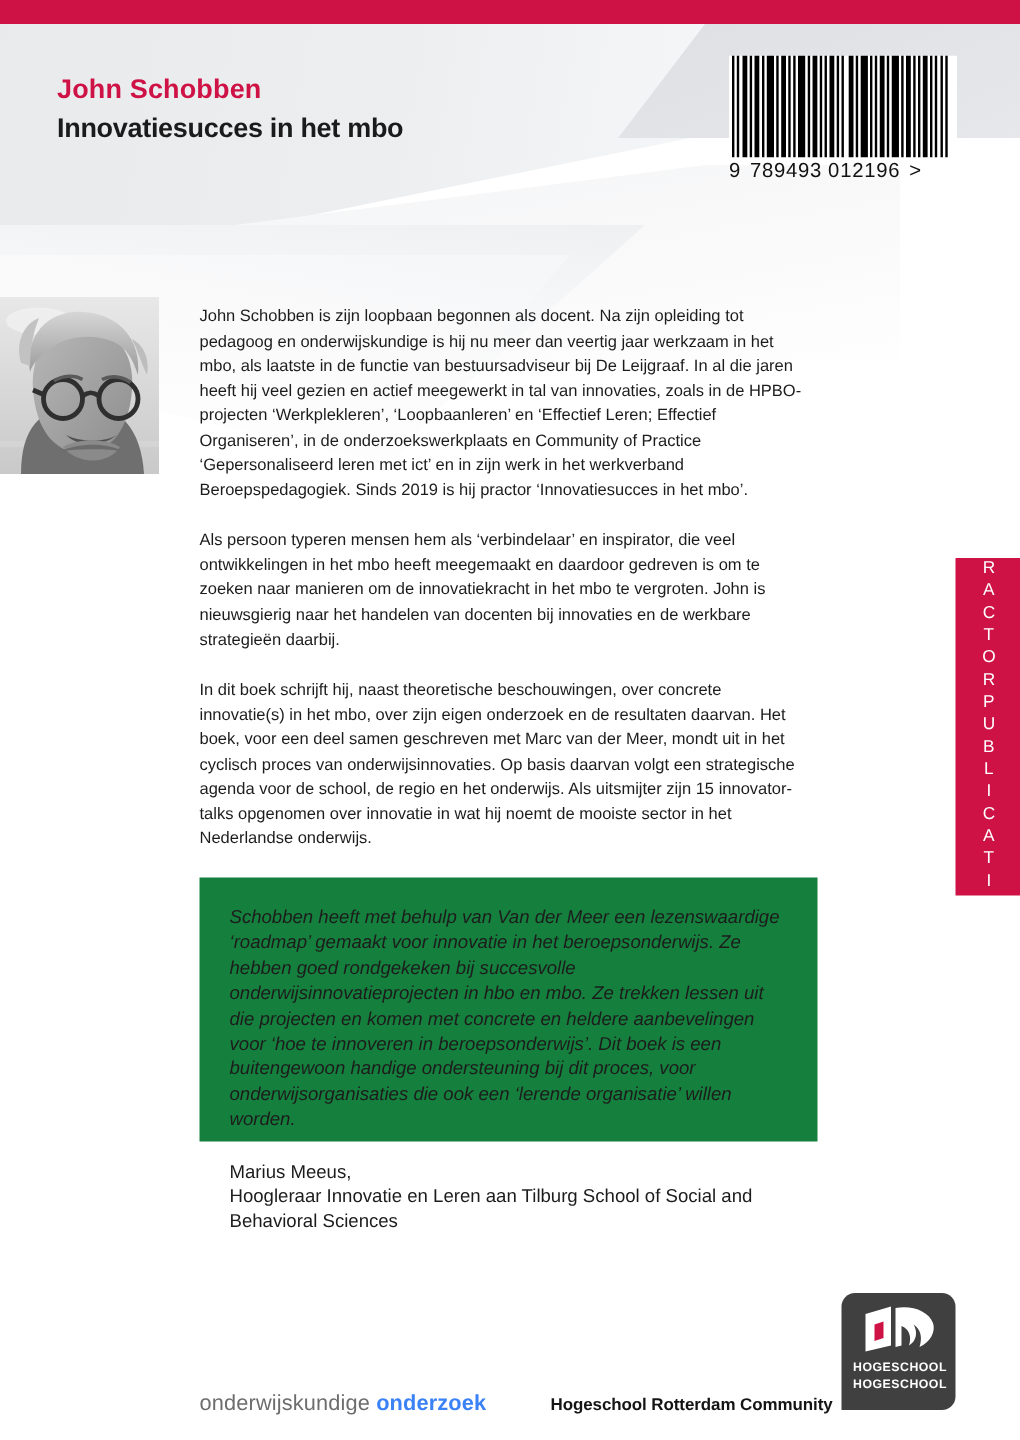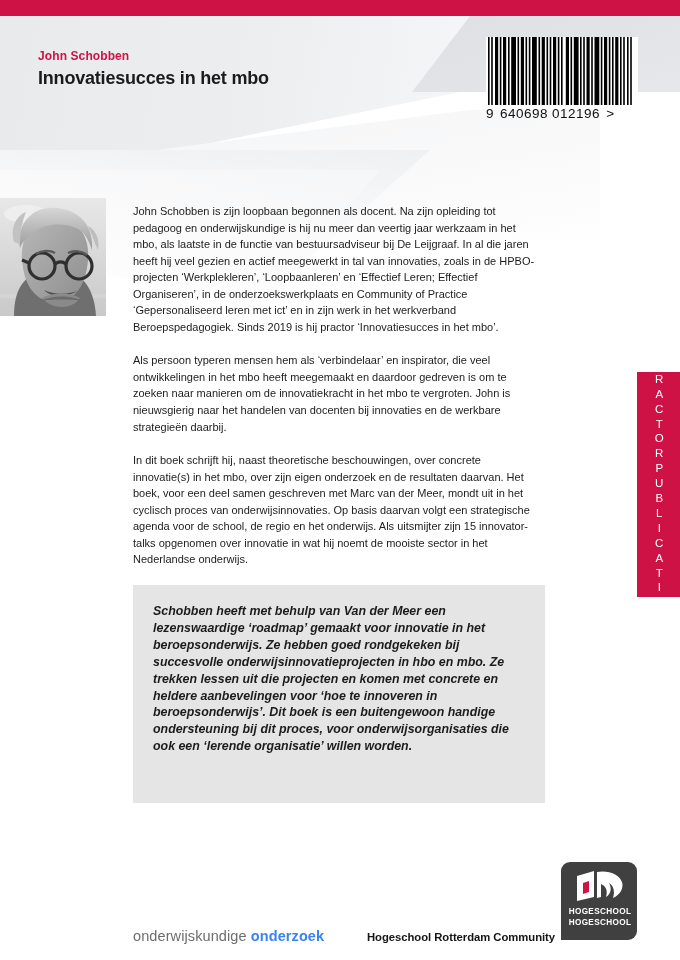--- a/index.html
+++ b/index.html
@@ -75,21 +75,21 @@
   }
 
   
   .header-text {
     position: absolute;
     left: 38px;
     top: 50px;
     z-index: 6;
   }
   .author-name {
-    font-size: 12px;
+    font-size: 18px;
     font-weight: bold;
     color: #ce1246;
     letter-spacing: 0.1px;
     margin: 0 0 5px 0;
     line-height: 1.1;
   }
   .book-title {
     font-size: 18px;
     font-weight: bold;
     color: #1b1b1b;
@@ -179,26 +179,25 @@
     white-space: nowrap;
     line-height: 1;
   }
 
   
   .quote-box {
     position: absolute;
     left: 133px;
     top: 585px;
     width: 412px;
-    height: 218px;
-    background: #e5e5e5;
+    height: 176px;
+    background: #15803d;
     z-index: 6;
     box-sizing: border-box;
     padding: 18px 22px 16px 20px;
-    font-weight: bold;
   }
   .quote-text {
     font-size: 12.4px;
     line-height: 16.9px;
     font-style: italic;
     color: #1c1c1c;
     margin: 0;
   }
   .quote-attrib {
     font-size: 12.4px;
@@ -319,21 +318,21 @@
         <rect x="126" y="0" width="1.6" height="68"></rect>
         <rect x="129.2" y="0" width="3.2" height="68"></rect>
         <rect x="134" y="0" width="1.6" height="68"></rect>
         <rect x="137.2" y="0" width="1.6" height="68"></rect>
         <rect x="141" y="0" width="1.6" height="68"></rect>
         <rect x="144.2" y="0" width="1.6" height="68"></rect>
       </g>
     </svg>
     <div class="barcode-digits">
       <span class="bc-lead">9</span>
-      <span class="bc-g1">640698</span>
+      <span class="bc-g1">789493</span>
       <span class="bc-g2">012196</span>
       <span class="bc-tail">&gt;</span>
     </div>
   </div>
 
   <div class="author-photo">
     <svg width="106" height="118" viewBox="0 0 106 118">
       <defs>
         <linearGradient id="bgph" x1="0" y1="0" x2="0" y2="1">
           <stop offset="0" stop-color="#e8e8e8"></stop>
@@ -375,20 +374,21 @@
     <p>Als persoon typeren mensen hem als ‘verbindelaar’ en inspirator, die veel ontwikkelingen in het mbo heeft meegemaakt en daardoor gedreven is om te zoeken naar manieren om de innovatiekracht in het mbo te vergroten. John is nieuwsgierig naar het handelen van docenten bij innovaties en de werkbare strategieën daarbij.</p>
     <p>In dit boek schrijft hij, naast theoretische beschouwingen, over concrete innovatie(s) in het mbo, over zijn eigen onderzoek en de resultaten daarvan. Het boek, voor een deel samen geschreven met Marc van der Meer, mondt uit in het cyclisch proces van onderwijsinnovaties. Op basis daarvan volgt een strategische agenda voor de school, de regio en het onderwijs. Als uitsmijter zijn 15 innovator-talks opgenomen over innovatie in wat hij noemt de mooiste sector in het Nederlandse onderwijs.</p>
   </div>
 
   <div class="practor-tab">
     <span class="practor-label">PRACTORPUBLICATIE</span>
   </div>
 
   <div class="quote-box">
     <p class="quote-text">Schobben heeft met behulp van Van der Meer een lezenswaardige ‘roadmap’ gemaakt voor innovatie in het beroepsonderwijs. Ze hebben goed rondgekeken bij succesvolle onderwijsinnovatieprojecten in hbo en mbo. Ze trekken lessen uit die projecten en komen met concrete en heldere aanbevelingen voor ‘hoe te innoveren in beroepsonderwijs’. Dit boek is een buitengewoon handige ondersteuning bij dit proces, voor onderwijsorganisaties die ook een ‘lerende organisatie’ willen worden.</p>
+    <p class="quote-attrib"><span>Marius Meeus,</span><br><span>Hoogleraar Innovatie en Leren aan Tilburg School of Social and Behavioral Sciences</span></p>
   </div>
 
   <div class="footer-tagline"><span>onderwijskundige </span><span class="strong">onderzoek</span></div>
 
   <div class="footer-publisher">Hogeschool Rotterdam Community</div>
 
   <div class="hr-logo">
     <svg class="hr-logo-mark" viewBox="0 0 50 34">
       <path d="M2 6 L19 1 L19 27 L2 31 Z" fill="#ffffff"></path>
       <path d="M8 13 L14 11 L14 22 L8 24 Z" fill="#ce1246"></path>

